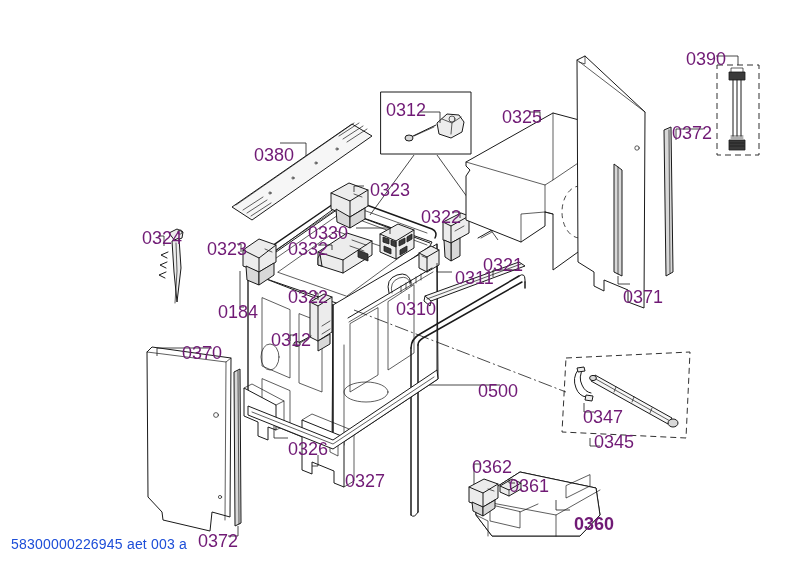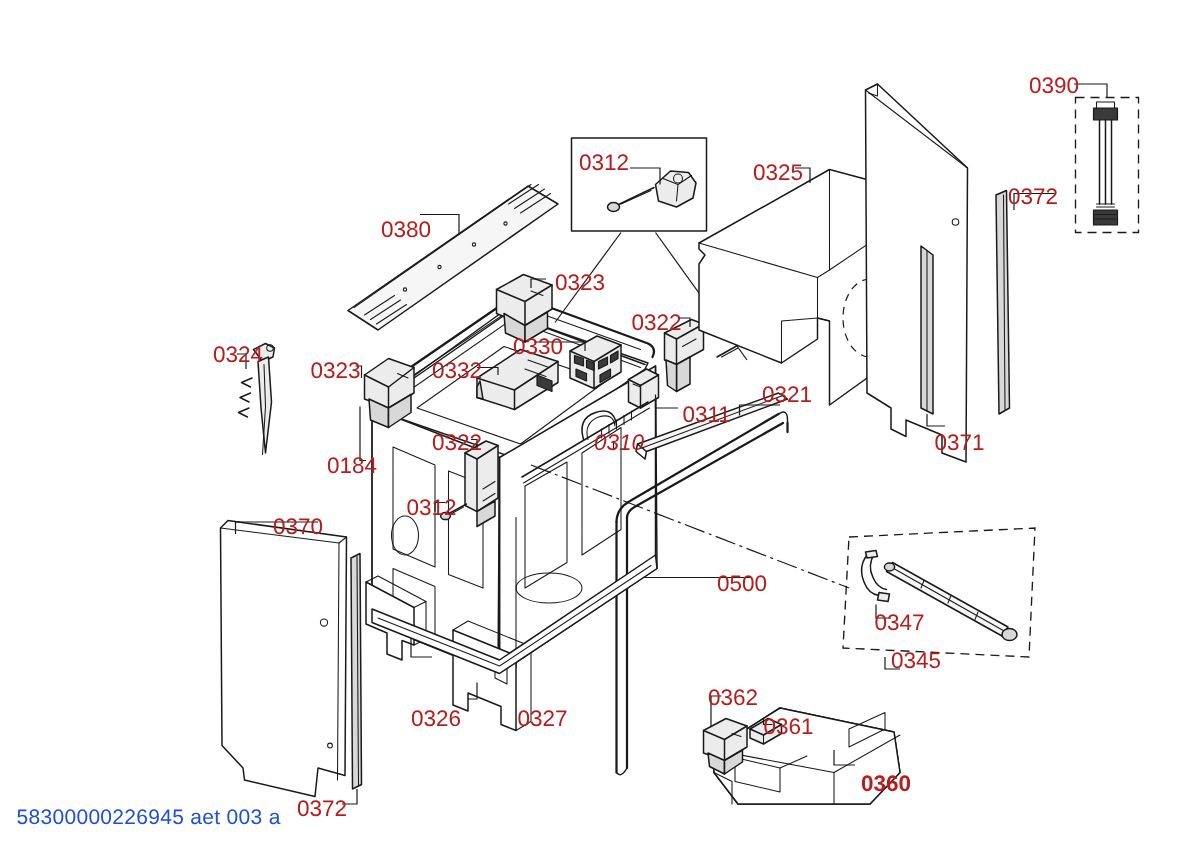--- a/index.html
+++ b/index.html
@@ -2,21 +2,21 @@
 <html><head>
 <meta charset="utf-8">
 <style>
   html,body{margin:0;padding:0;background:#ffffff;}
   body{width:800px;height:566px;position:relative;overflow:hidden;
        font-family:"Liberation Sans","DejaVu Sans",sans-serif;color:#000;}
   #stage{position:absolute;left:0;top:0;width:800px;height:566px;}
   #stage svg{position:absolute;left:0;top:0;}
   .cap{position:absolute;left:11px;top:536px;font-size:14px;letter-spacing:.2px;
        white-space:nowrap;color:#1d4ed8;}
-  .lbl{position:absolute;font-size:15px;line-height:1;white-space:nowrap;color:#b91c1c;}
+  .lbl{position:absolute;font-size:18px;line-height:1;white-space:nowrap;color:#701a75;}
 </style>
 </head>
 <body>
 
 <div id="stage">
 
 <svg width="800" height="566" viewBox="0 0 800 566">
   <defs>
     <style>
       .o{fill:none;stroke:#1a1a1a;stroke-width:1;stroke-linejoin:round;stroke-linecap:round;}
@@ -388,34 +388,34 @@
 <div id="labels">
     <div class="lbl" style="left: 686px; top: 50px;">0390</div>
     <div class="lbl" style="left: 386px; top: 101px;">0312</div>
     <div class="lbl" style="left: 502px; top: 108px;">0325</div>
     <div class="lbl" style="left: 672px; top: 124px;">0372</div>
     <div class="lbl" style="left: 254px; top: 146px;">0380</div>
     <div class="lbl" style="left: 370px; top: 181px;">0323</div>
     <div class="lbl" style="left: 421px; top: 208px;">0322</div>
     <div class="lbl" style="left: 142px; top: 229px;">0324</div>
     <div class="lbl" style="left: 207px; top: 240px;">0323</div>
-    <div class="lbl" style="left: 342px; top: 224px;">0330</div>
+    <div class="lbl" style="left: 308px; top: 224px;">0330</div>
     <div class="lbl" style="left: 288px; top: 240px;">0332</div>
     <div class="lbl" style="left: 455px; top: 269px;">0311</div>
-    <div class="lbl" style="left: 508px; top: 256px;">0321</div>
+    <div class="lbl" style="left: 483px; top: 256px;">0321</div>
     <div class="lbl" style="left: 288px; top: 288px;">0322</div>
-    <div class="lbl" style="left: 396px; top: 288px; font-style: italic;">0310</div>
+    <div class="lbl" style="left: 396px; top: 300px;">0310</div>
     <div class="lbl" style="left: 218px; top: 303px;">0184</div>
     <div class="lbl" style="left: 623px; top: 288px;">0371</div>
     <div class="lbl" style="left: 271px; top: 331px;">0312</div>
     <div class="lbl" style="left: 182px; top: 344px;">0370</div>
     <div class="lbl" style="left: 478px; top: 382px;">0500</div>
     <div class="lbl" style="left: 583px; top: 408px;">0347</div>
     <div class="lbl" style="left: 594px; top: 433px;">0345</div>
-    <div class="lbl" style="left: 274px; top: 440px; margin-top: 32px;">0326</div>
+    <div class="lbl" style="left: 288px; top: 440px;">0326</div>
     <div class="lbl" style="left: 472px; top: 458px;">0362</div>
     <div class="lbl" style="left: 509px; top: 477px;">0361</div>
     <div class="lbl" style="left: 297px; top: 472px; margin-left: 48px;">0327</div>
     <div class="lbl" style="left: 574px; top: 515px; font-weight: bold;">0360</div>
     <div class="lbl" style="left: 198px; top: 532px;">0372</div>
   </div>
 
 <div class="cap">58300000226945 aet 003 a</div>
 
 </body></html>

